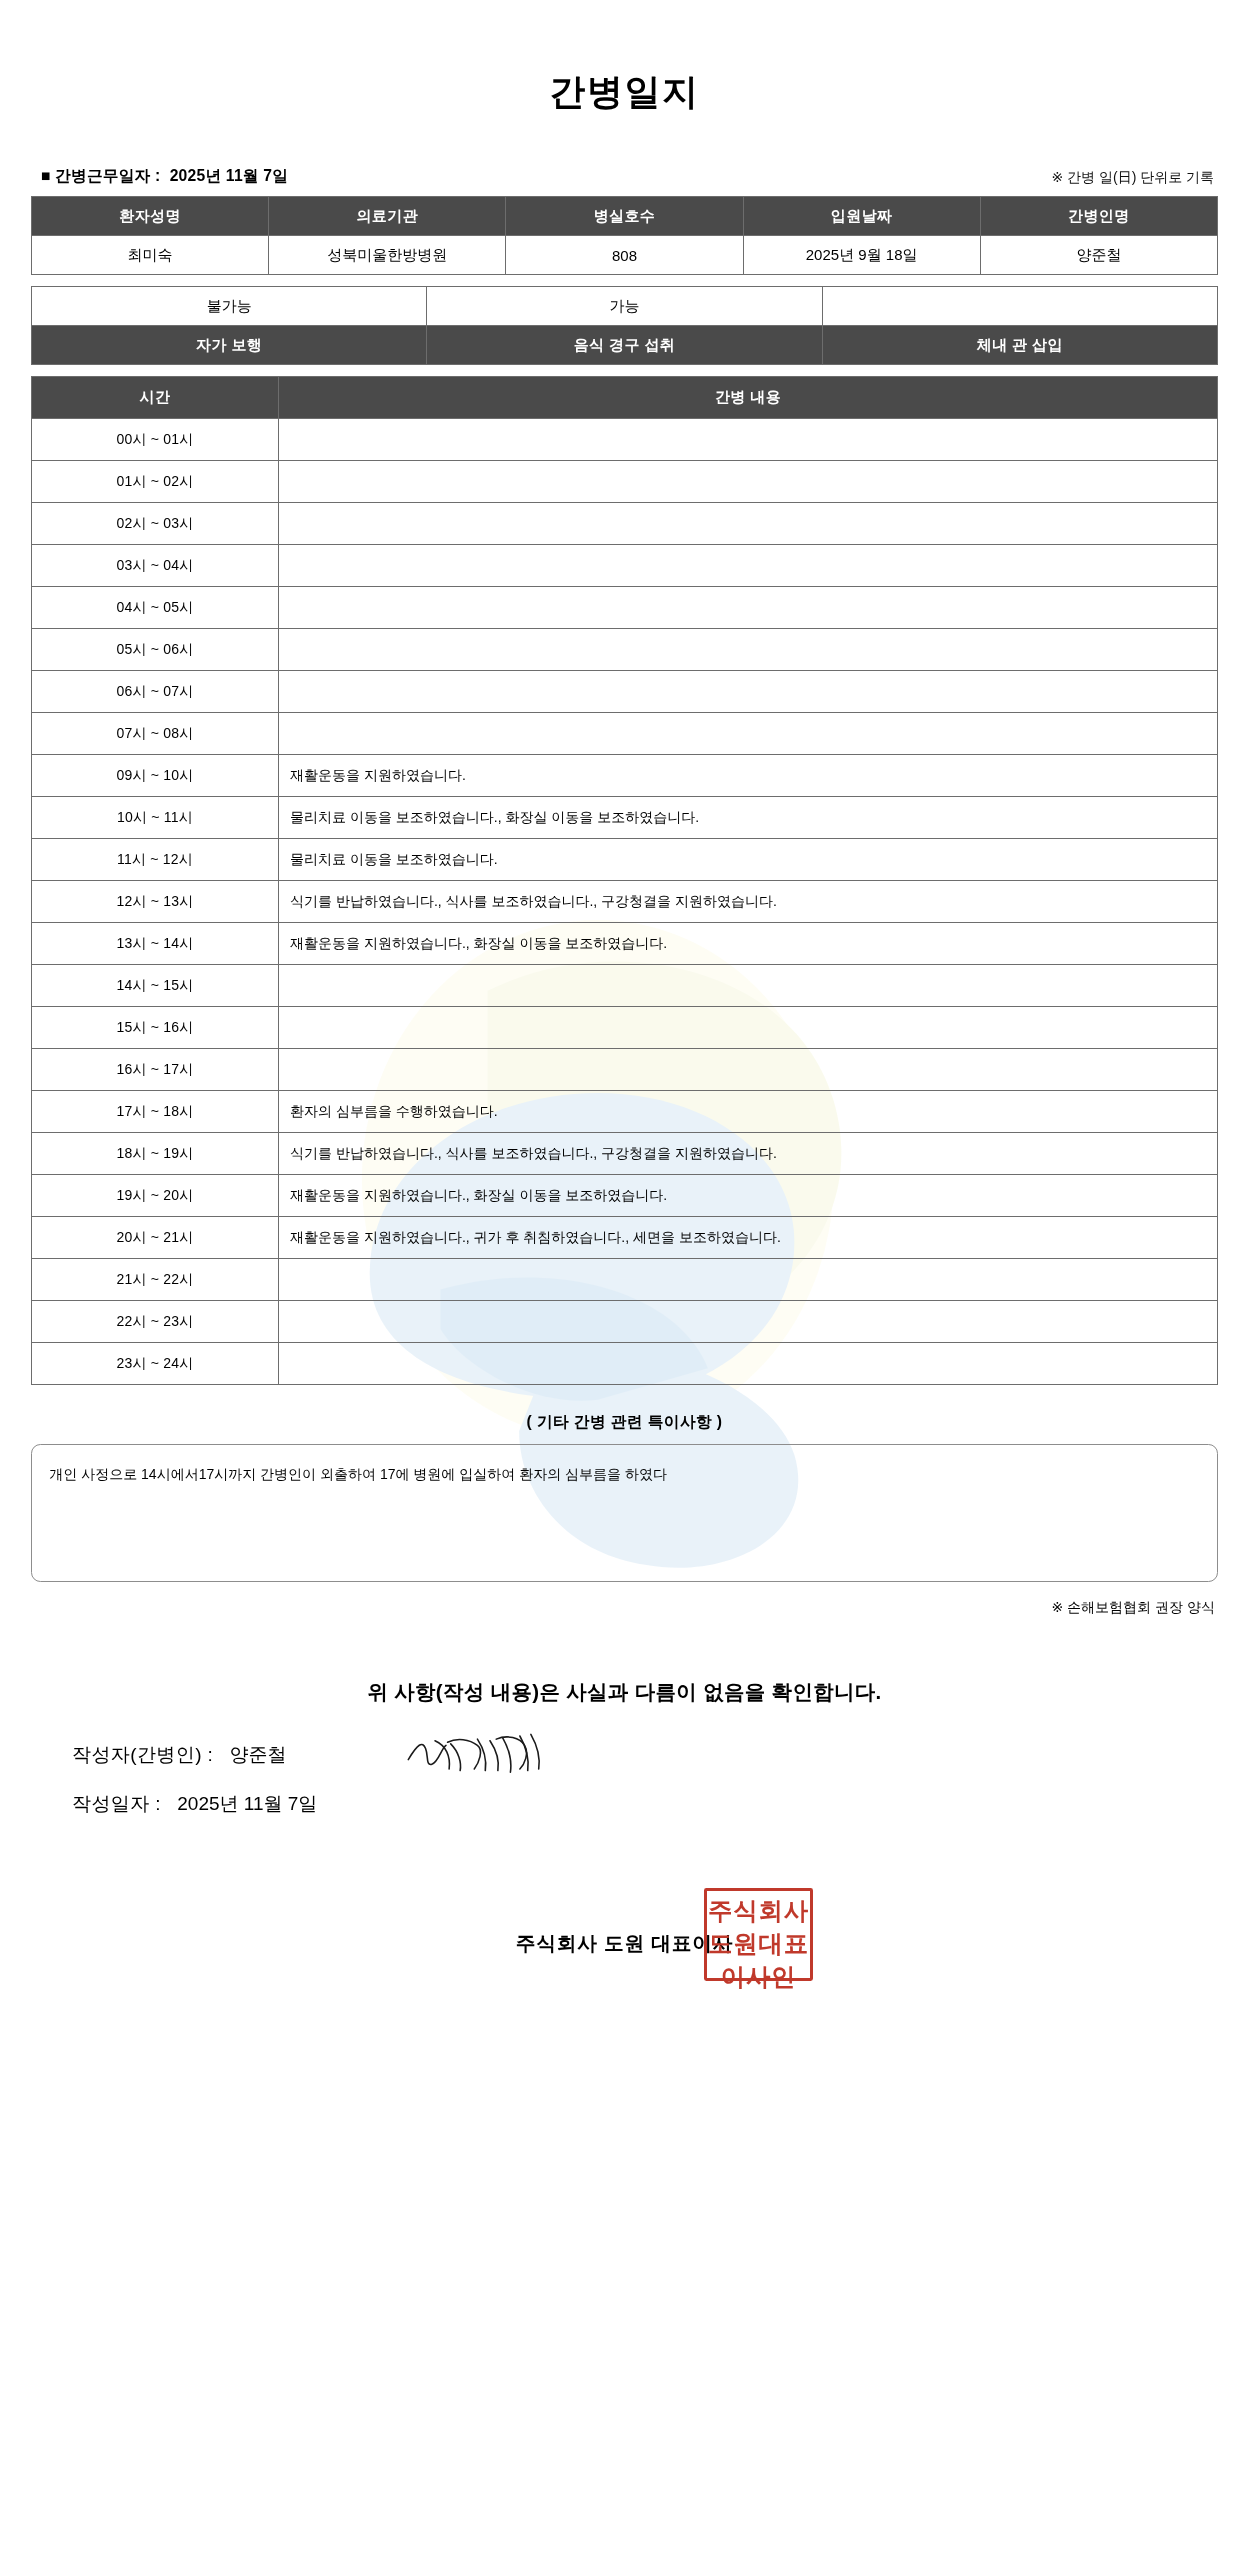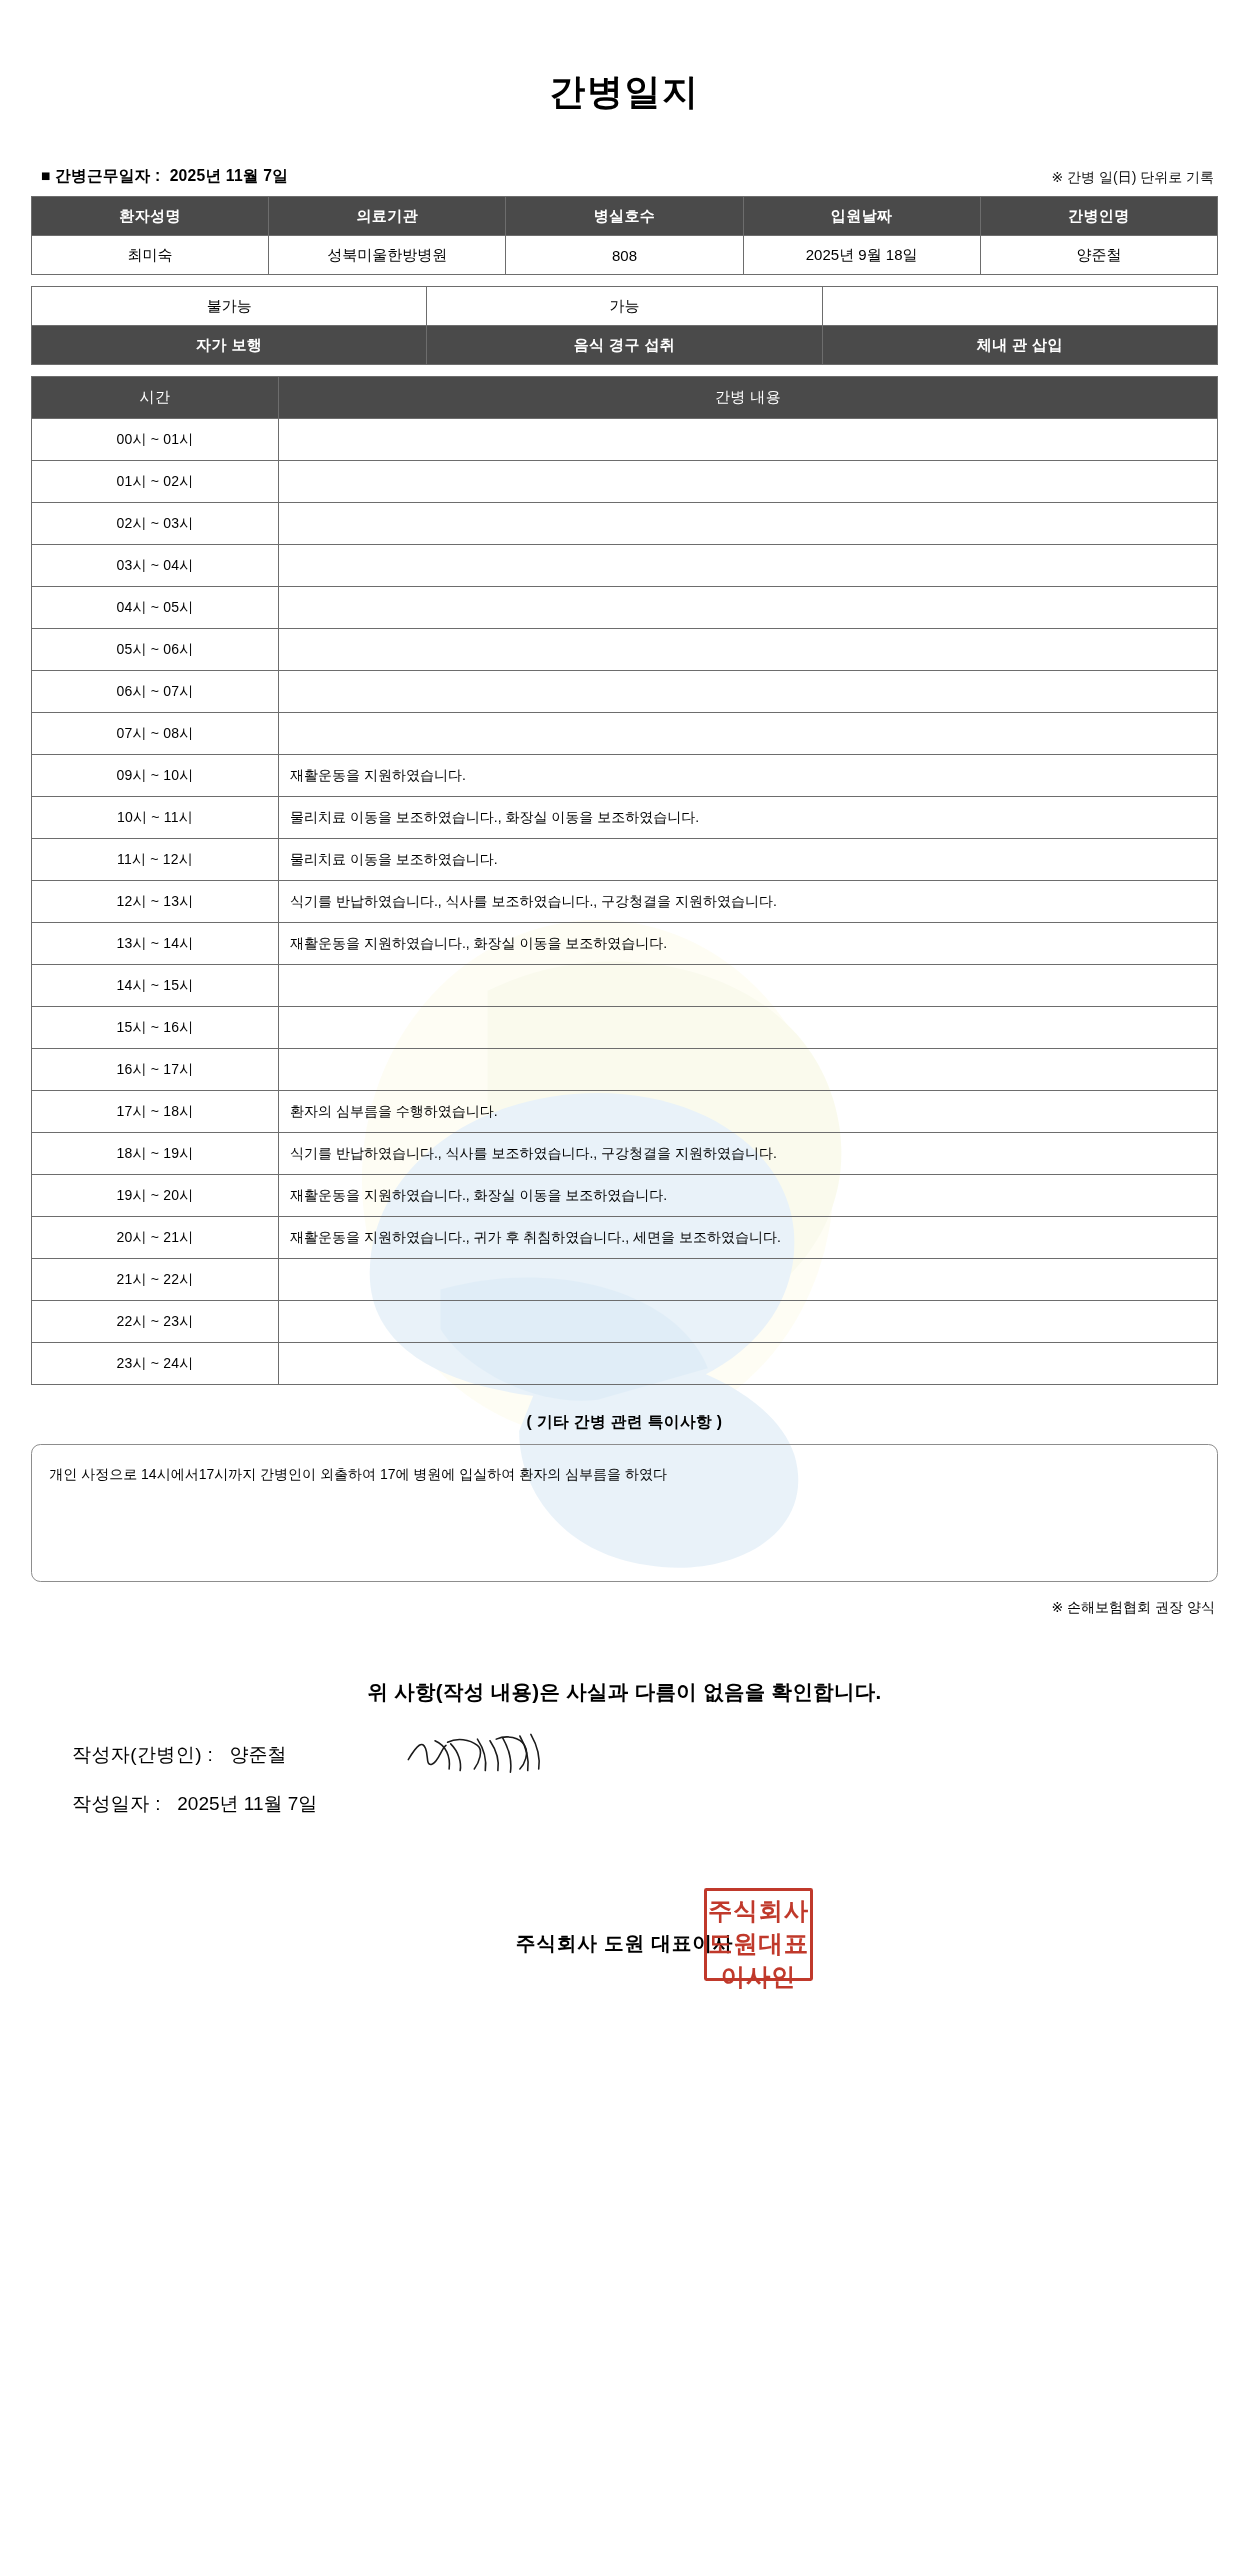--- a/index.html
+++ b/index.html
@@ -96,21 +96,21 @@
   .tbl2 { margin-top: 11px; }
 
   
   .timetbl {
     margin-top: 11px;
     border: 1.3px solid #4a4a4a;
   }
   .timetbl th {
     background: #4a4a4a;
     color: #fff;
-    font-weight: normal;
+    font-weight: bold;
     font-size: 15px;
     height: 39px;
     border: 1px solid #6d6d6d;
     letter-spacing: 0.4px;
   }
   .timetbl td {
     border: 1px solid #6d6d6d;
     height: 39px;
     font-size: 14px;
   }

